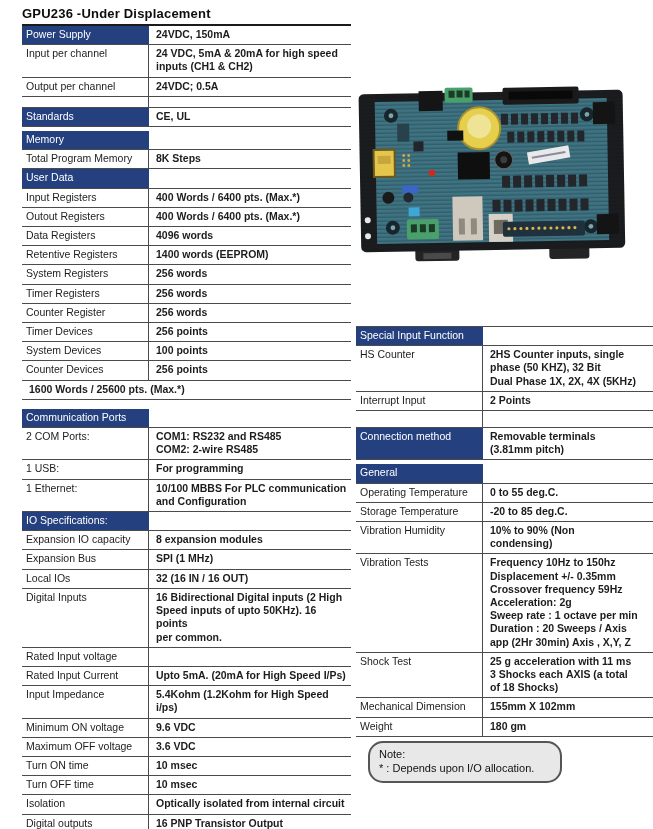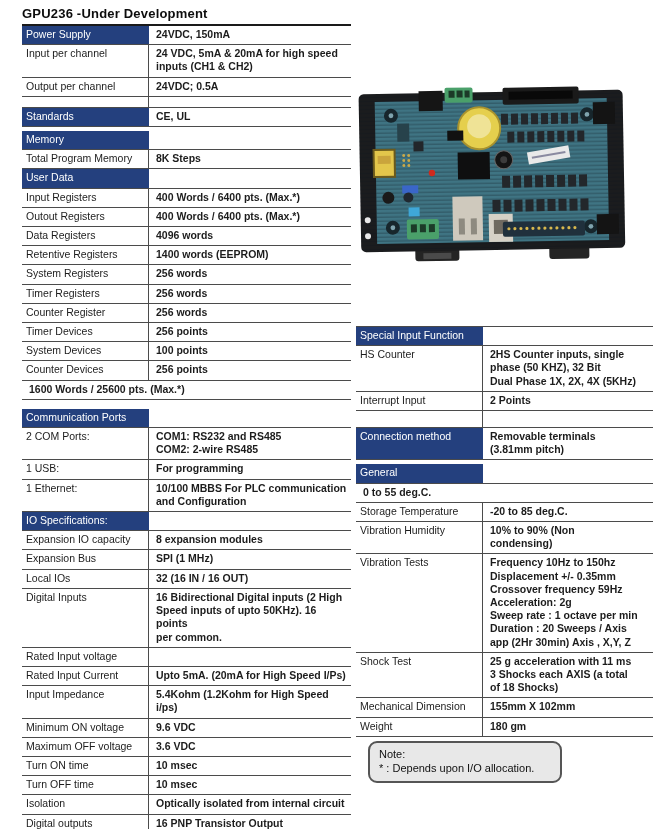--- a/index.html
+++ b/index.html
@@ -22,29 +22,29 @@
   .cell-value{flex:1;padding:2px 3px 3px 7px;white-space:pre-line;font-weight:bold;}
   .t-row.section .cell-label{
     background:var(--hdr,#24407E);color:#ffffff;
     border-right-color:var(--hdr,#24407E);
   }
   .t-row.gap{height:11px;}
   .t-row.gap .cell{padding:0;}
   .t-space{width:100%;}
   .note-box{
     position:absolute;left:368px;top:741px;width:194px;box-sizing:border-box;
-    border:2px solid #555;border-radius:9px;background:#e8e8e8;
+    border:2px solid #555;border-radius:15px;background:#e8e8e8;
     padding:4px 9px 6px 9px;font-size:11px;line-height:14px;color:#111;
   }
   .product-photo{position:absolute;left:352px;top:84px;width:282px;height:184px;}
 </style>
 </head>
 <body>
 
-<div class="page-title">GPU236 -Under Development</div>
+<div class="page-title">GPU236 -Under Displacement</div>
 
 <div id="left-table" class="spec-table">
     <div class="t-row section">
       <div class="cell cell-label">Power Supply</div>
       <div class="cell cell-value">24VDC, 150mA</div>
     </div>
     <div class="t-row">
       <div class="cell cell-label">Input per channel</div>
       <div class="cell cell-value">24 VDC, 5mA &amp; 20mA for high speed
 inputs (CH1 &amp; CH2)</div>
@@ -223,20 +223,21 @@
       <div class="cell cell-label">Connection method</div>
       <div class="cell cell-value">Removable terminals
 (3.81mm pitch)</div>
     </div>
     <div class="t-space" style="height: 4px;"></div>
     <div class="t-row section">
       <div class="cell cell-label">General</div>
       <div class="cell cell-value"></div>
     </div>
     <div class="t-row">
+      <div class="cell cell-label">Operating Temperature</div>
       <div class="cell cell-value">0 to 55 deg.C.</div>
     </div>
     <div class="t-row">
       <div class="cell cell-label">Storage Temperature</div>
       <div class="cell cell-value">-20 to 85 deg.C.</div>
     </div>
     <div class="t-row">
       <div class="cell cell-label">Vibration Humidity</div>
       <div class="cell cell-value">10% to 90% (Non
 condensing)</div>

